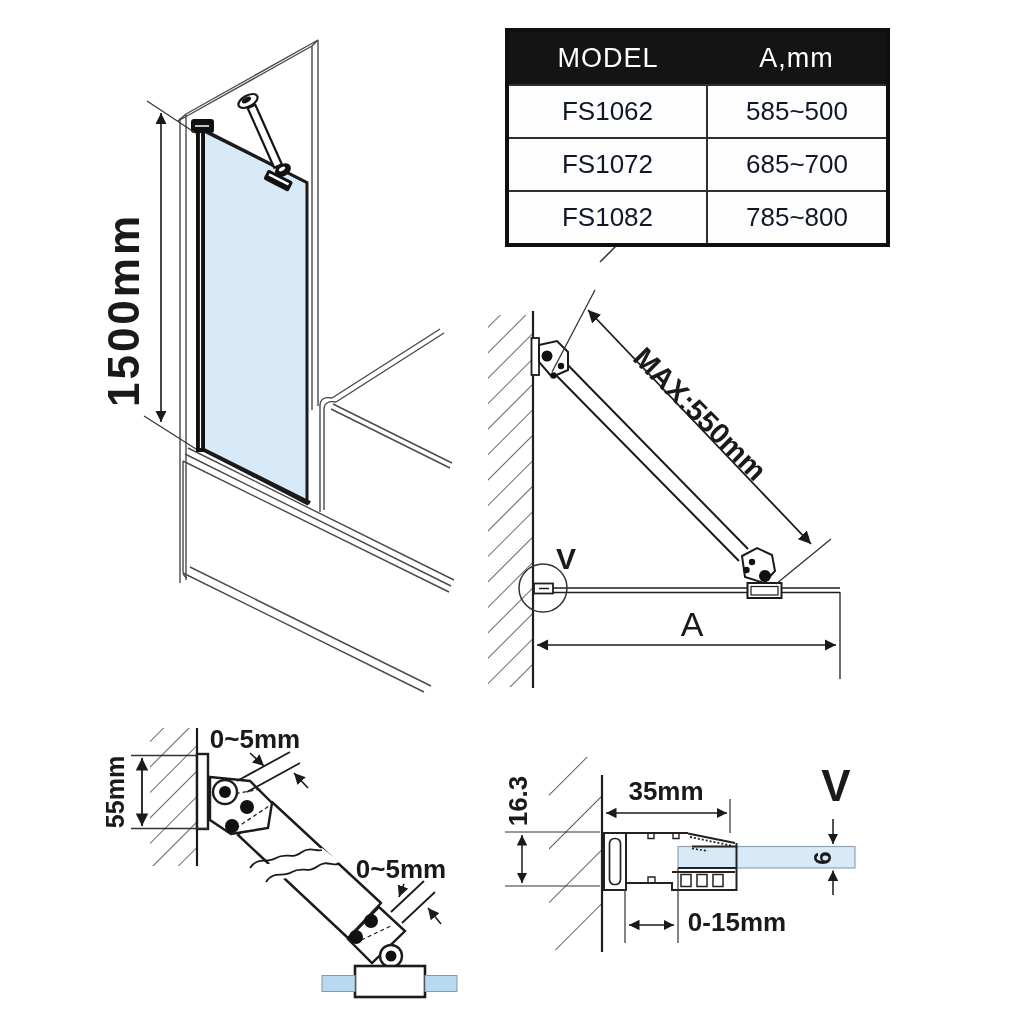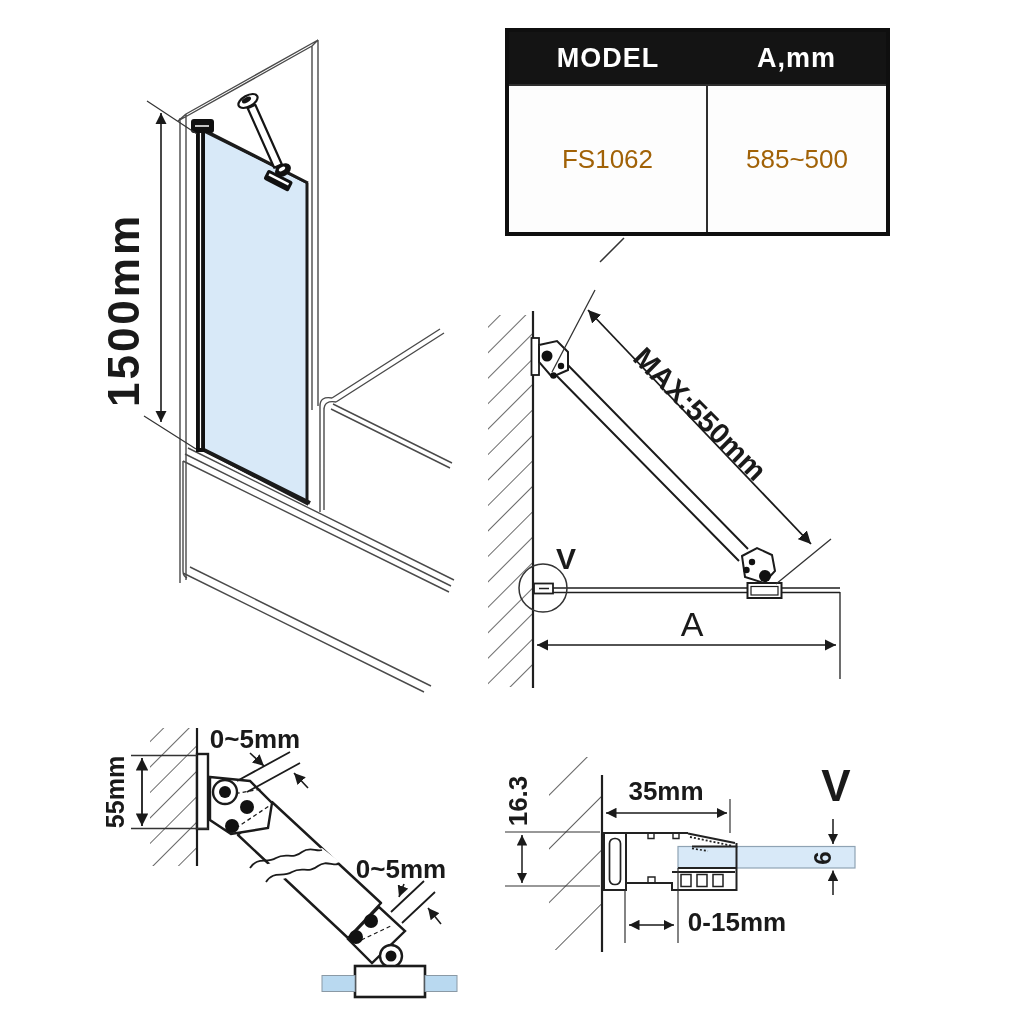--- a/index.html
+++ b/index.html
@@ -8,25 +8,25 @@
     font-family:"Liberation Sans", sans-serif; overflow:hidden;
   }
   .canvas svg { position:absolute; left:0; top:0; }
   svg text { fill:#1a1a1a; font-family:"Liberation Sans", sans-serif; }
   .spec-table {
     position:absolute; left:505px; top:28px; width:381px; height:208px;
     border-collapse:collapse; table-layout:fixed;
     border:4px solid #0f0f0f; background:#fdfdfd;
   }
   .spec-table th {
-    background:#141414; color:#ffffff; font-size:27px; font-weight:bold;
+    background:#141414; color:#ffffff; font-size:27px; font-weight:normal;
     height:50px; text-align:center; letter-spacing:1px;
   }
   .spec-table td {
-    border:2px solid #2e2e2e; color:#a16207; font-size:26px;
+    border:2px solid #2e2e2e; color:#0f172a; font-size:26px;
     height:49px; text-align:center; vertical-align:middle;
   }
 </style>
 </head>
 <body>
 
 <div class="canvas">
 
 <svg width="1024" height="1024" viewBox="0 0 1024 1024">
   <defs>
@@ -234,16 +234,24 @@
     <tr>
       <th>MODEL</th>
       <th>A,mm</th>
     </tr>
   </thead>
   <tbody>
     <tr>
       <td>FS1062</td>
       <td>585~500</td>
     </tr>
+    <tr>
+      <td>FS1072</td>
+      <td>685~700</td>
+    </tr>
+    <tr>
+      <td>FS1082</td>
+      <td>785~800</td>
+    </tr>
   </tbody>
 </table>
 
 </div>
 
 </body></html>

